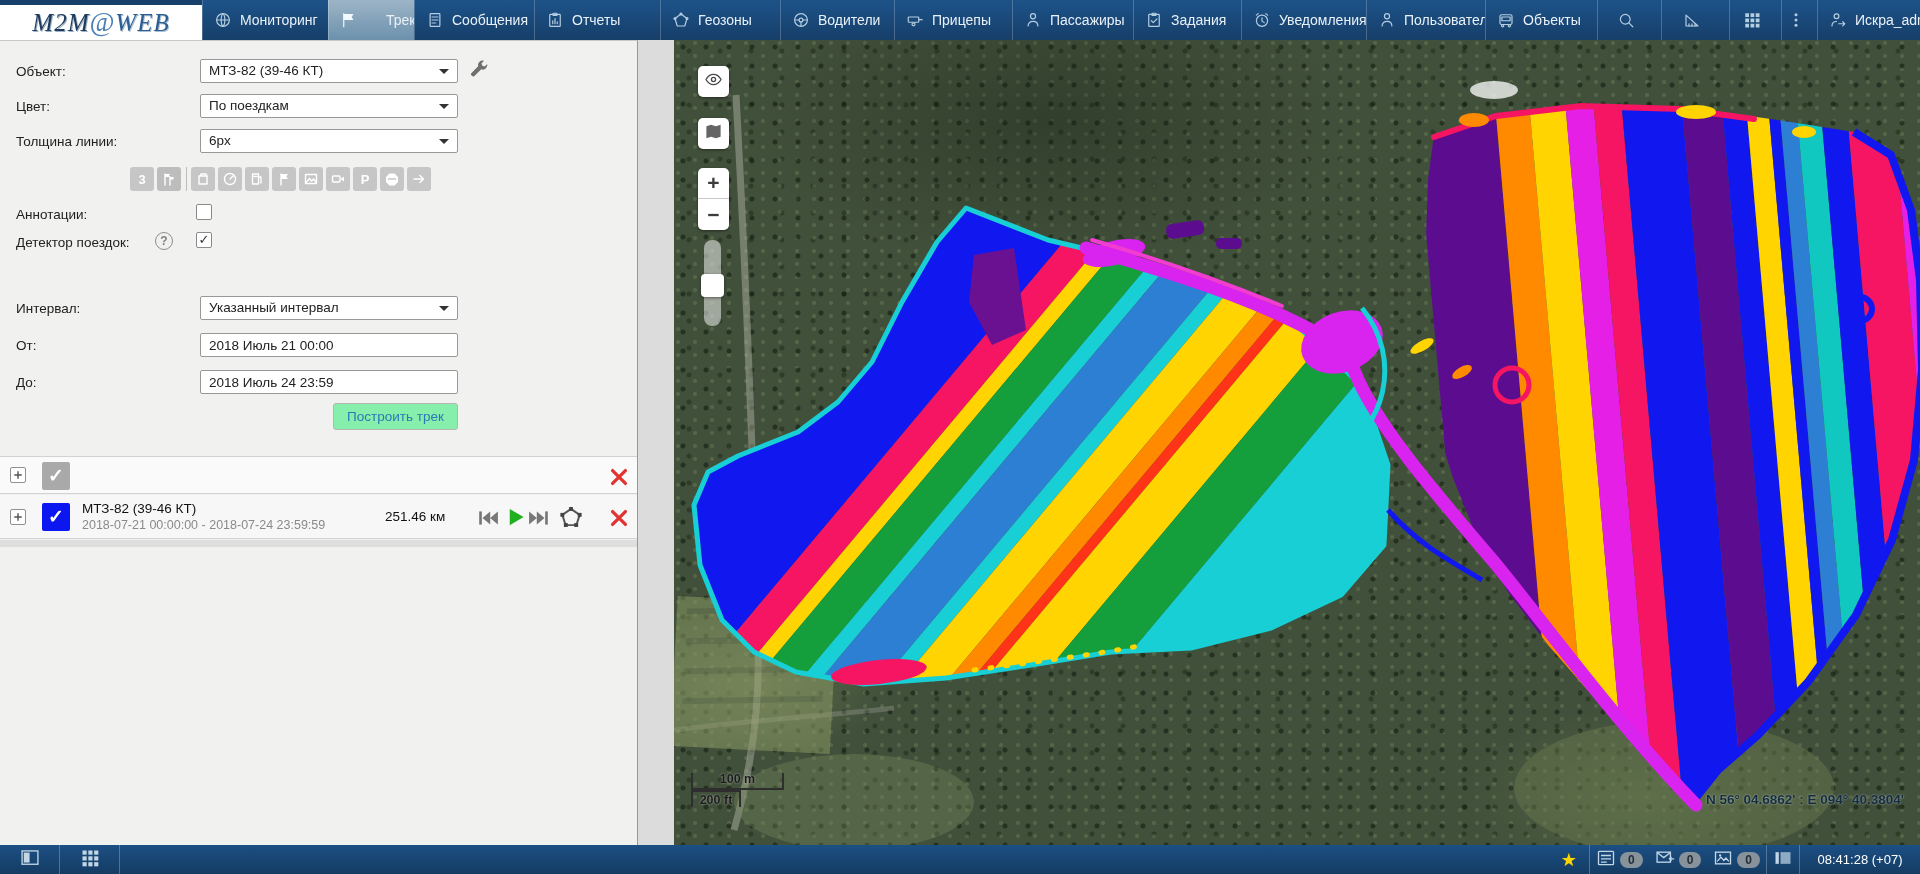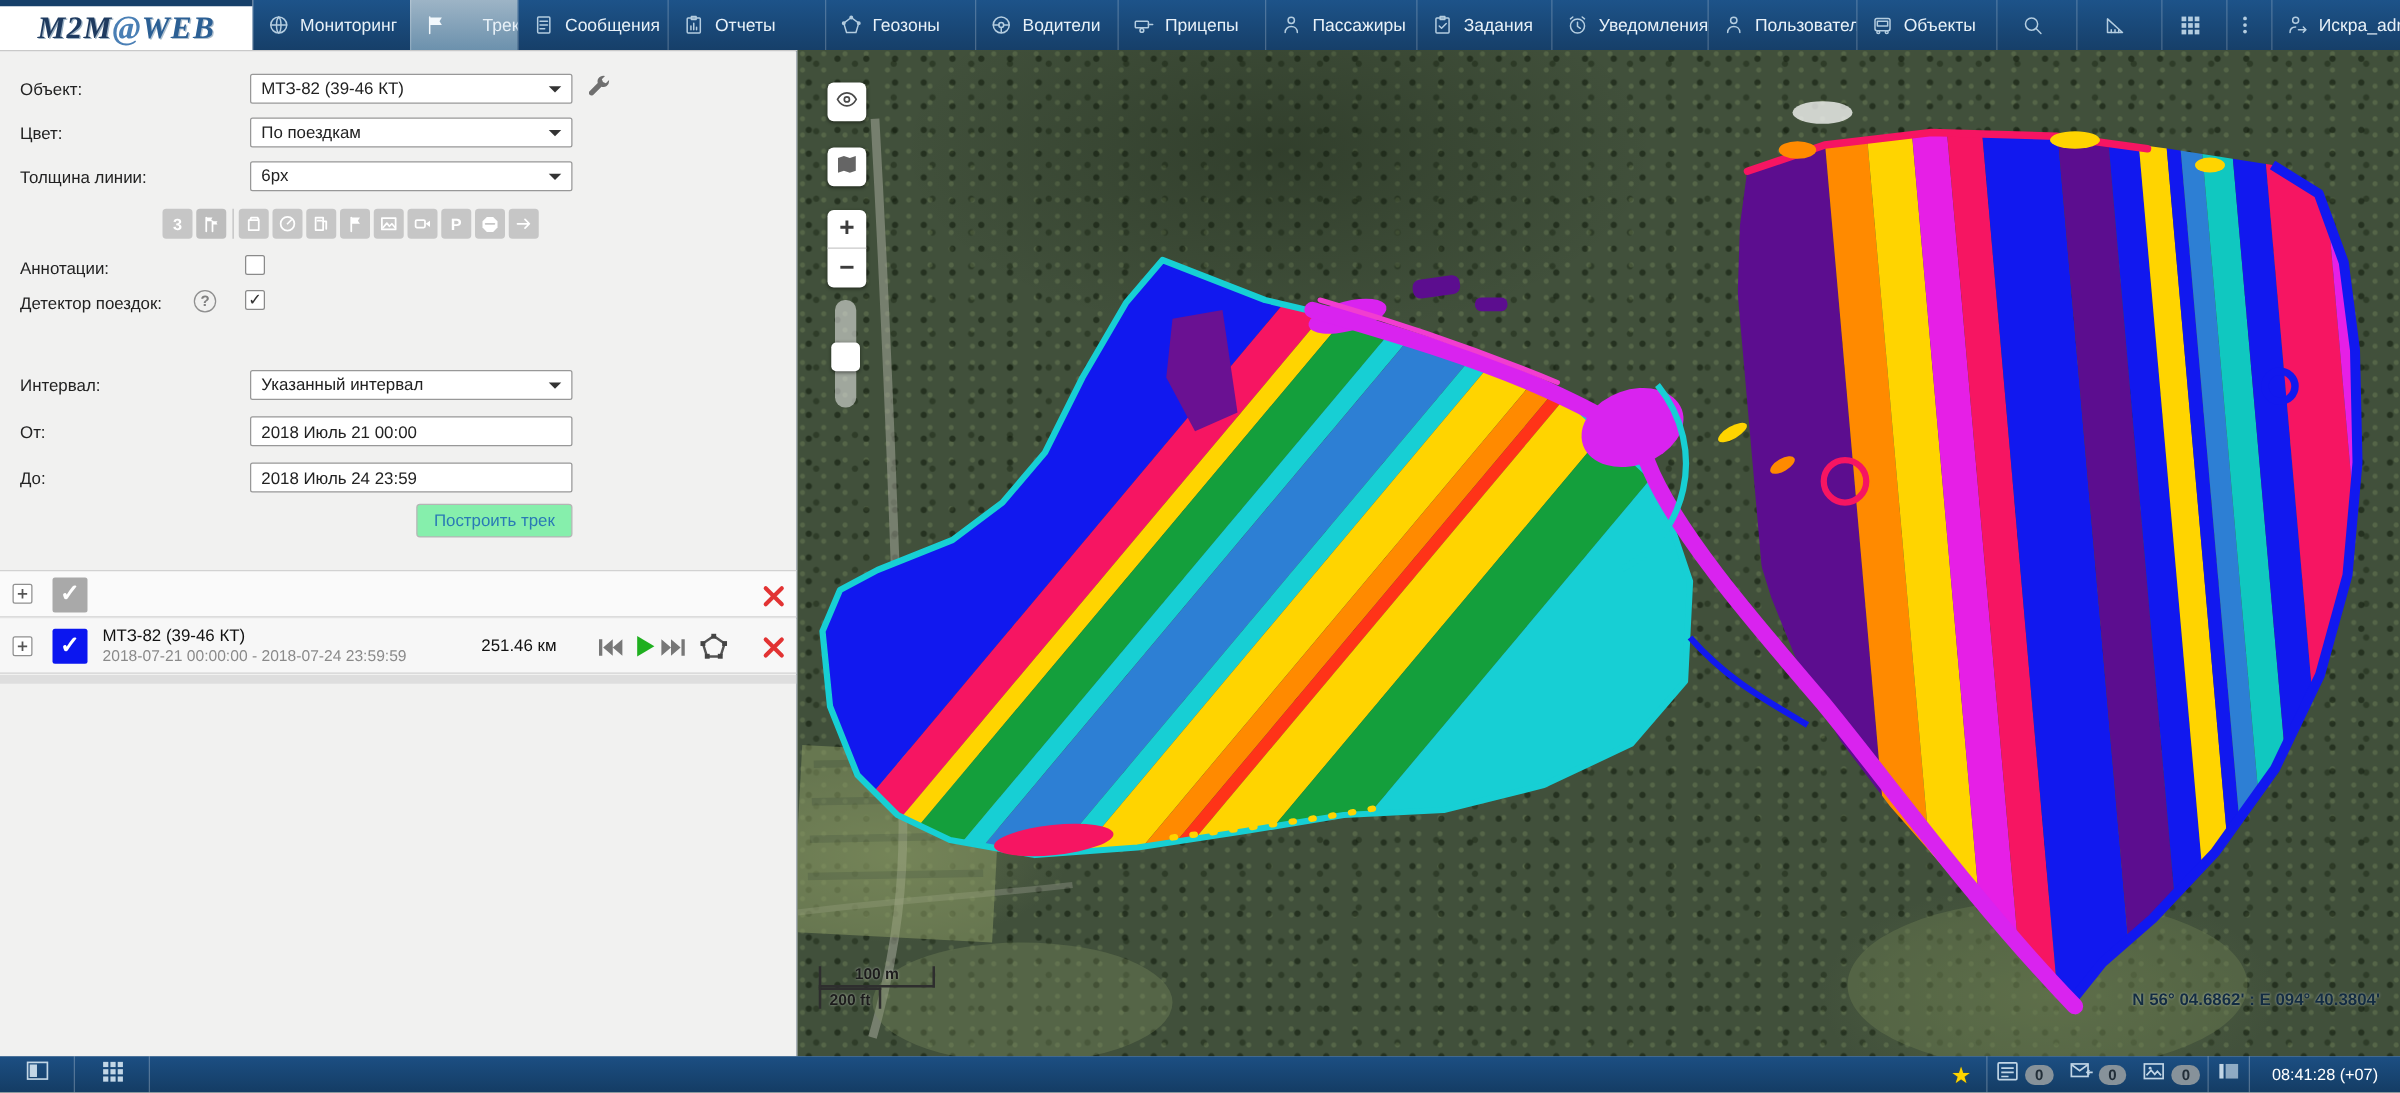--- a/index.html
+++ b/index.html
@@ -1,38 +1,38 @@
 <!DOCTYPE html>
 <html><head>
 <meta charset="utf-8">
 <style>
   * { margin:0; padding:0; box-sizing:border-box; }
   html,body { width:1920px; height:874px; overflow:hidden; font-family:"Liberation Sans", sans-serif; background:#dcdcdc; }
 
   
   .topbar { display:flex; height:40px; background:linear-gradient(#1d5389,#163f69); color:#e8f1f8; }
-  .logo { flex:0 0 202px; background:#fff; border-top:5px solid #163f69; display:flex; align-items:center; justify-content:center; font-family:"Liberation Serif", serif; font-weight:bold; font-style:italic; font-size:25px; letter-spacing:1px; }
+  .logo { flex:0 0 202px; background:#fff; border-top:5px solid #163f69; display:flex; align-items:center; justify-content:center; font-family:"Liberation Serif", serif; font-weight:normal; font-style:italic; font-size:25px; letter-spacing:1px; }
   .logo .m2m { color:#1e3a5f; text-shadow:1px 1px 0 #9db2c4; }
   .logo .at  { color:#4a7fb5; font-size:27px; }
   .logo .web { color:#2b5f94; text-shadow:1px 1px 0 #aebfce; }
   .tab { display:flex; align-items:center; padding-left:11px; border-left:1px solid rgba(255,255,255,.22); overflow:hidden; white-space:nowrap; cursor:pointer; flex:0 0 auto; }
   .tab .ti { flex:0 0 18px; margin-right:8px; }
   .tab .tl { font-size:14px; }
   .tab.active { background:linear-gradient(#9db4c6,#6c91ad);gap:20px; }
   .ti { width:18px; height:18px; }
   .ti svg { width:18px; height:18px; stroke:#b4cde0; fill:none; stroke-width:1.6; stroke-linecap:round; stroke-linejoin:round; }
   .tab.active .ti svg { stroke:#f2f8fc; }
   .ti svg .fil { fill:#b4cde0; stroke:none; }
   .tab.active .ti svg .fil { fill:#f2f8fc; }
   .icon-tab { justify-content:center; padding-left:0; }
   .user-tab { flex:1 1 auto; }
   .user-tab .tl { font-size:14px; }
 
   
-  .main { display:flex; height:805px; }
+  .main { display:flex; height:805px;gap:36px; }
 
   
   .left-panel { position:relative; flex:0 0 638px; background:#f1f1f0; border-right:1px solid #8f9aa4; border-top:1px solid #c9c9c9; }
   .abs { position:absolute; }
   .flabel { font-size:13.5px; color:#222; }
   .ctrl { position:absolute; left:200px; width:258px; height:24px; background:#fff; border:1px solid #989898; border-radius:2px; font-size:13.5px; color:#222; line-height:22px; padding-left:8px; }
   .select { cursor:pointer; }
   .select::after { content:""; position:absolute; right:8px; top:9px; border:5px solid transparent; border-top-color:#333; }
   .tbtn { position:absolute; width:24px; height:24px; background:#c6c6c6; border-radius:3px; display:flex; align-items:center; justify-content:center; color:#fff; font-size:13px; font-weight:bold; cursor:default; }
   .tbtn svg { width:16px; height:16px; stroke:#fff; fill:none; stroke-width:1.4; stroke-linecap:round; stroke-linejoin:round; }

